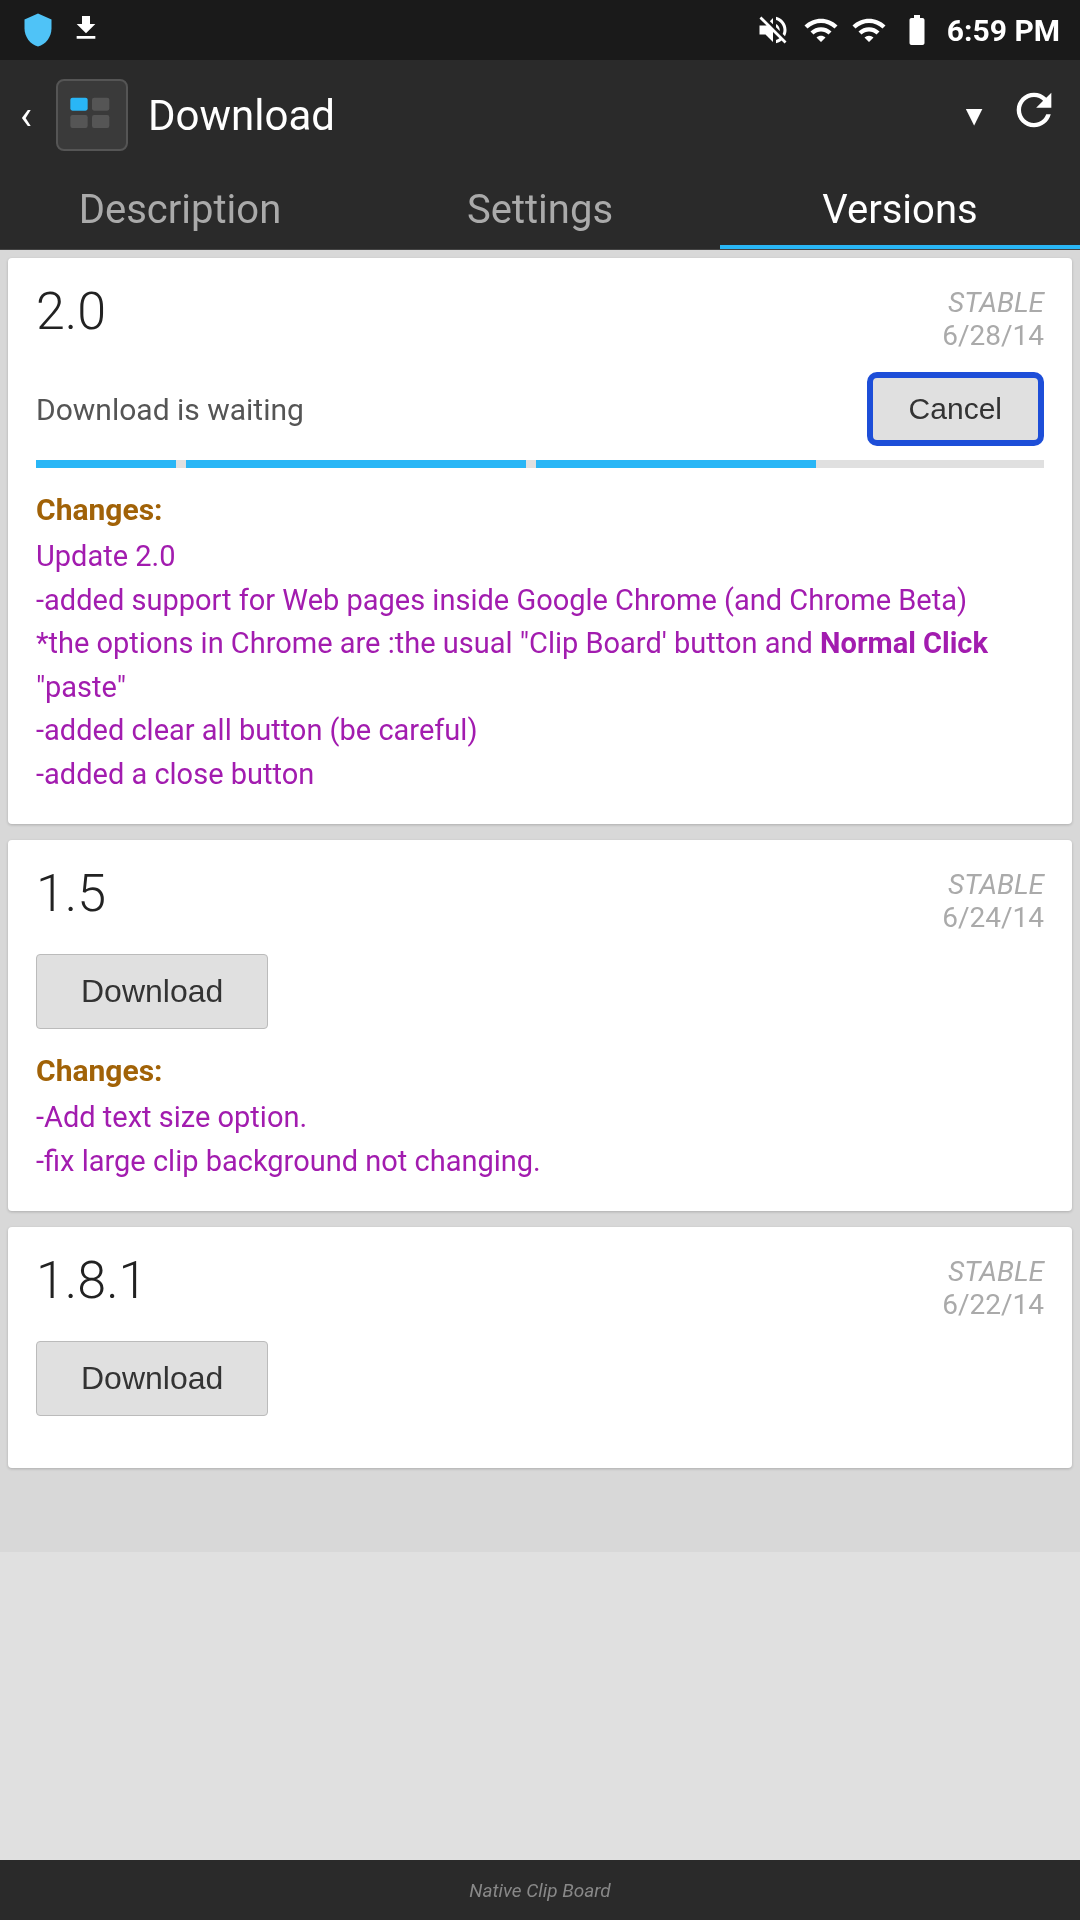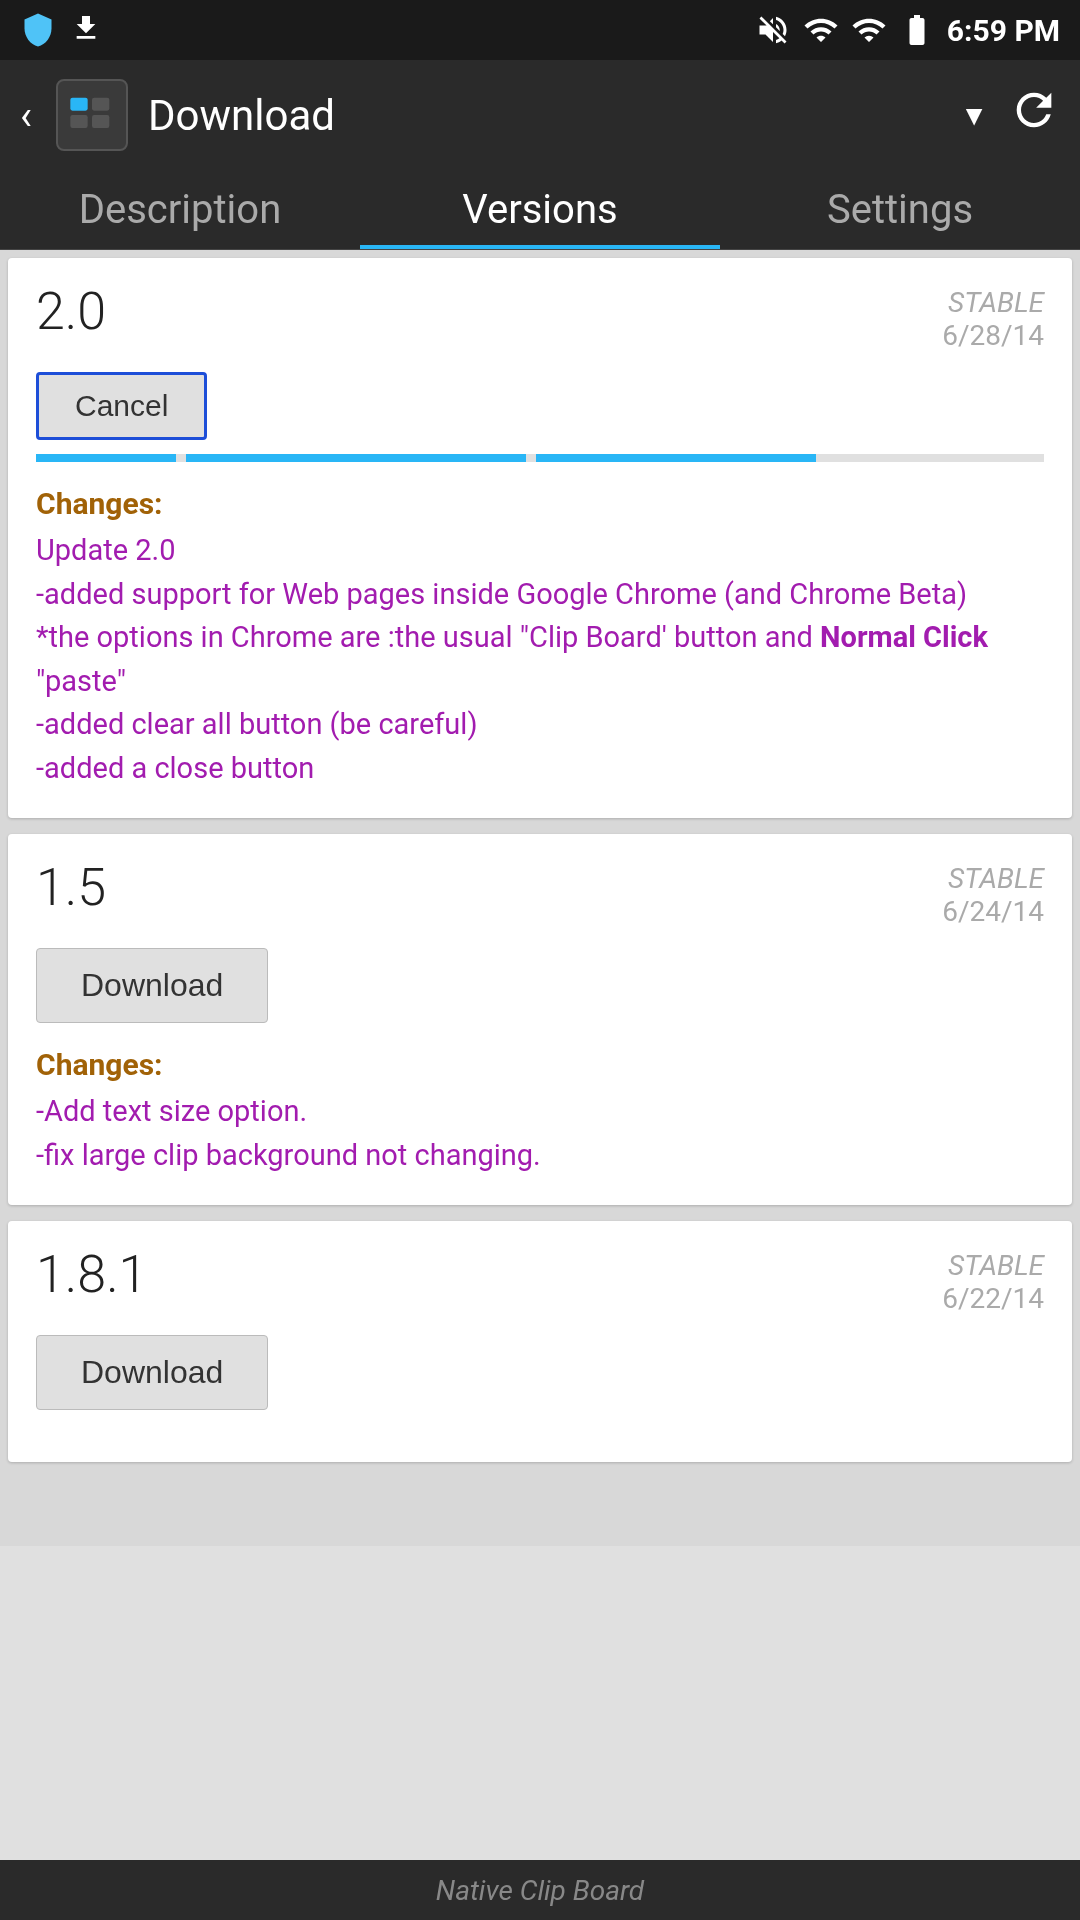--- a/index.html
+++ b/index.html
@@ -167,22 +167,22 @@
       align-items: center;
       justify-content: space-between;
       margin-bottom: 14px;
     }
     .download-waiting-text {
       font-size: 30px;
       color: #555;
     }
     .cancel-button {
       background: #e0e0e0;
-      border: 3px solid #1d4ed8;
-      border-radius: 4px;
+      border: 6px solid #1d4ed8;
+      border-radius: 10px;
       padding: 14px 36px;
       font-size: 30px;
       color: #333;
       cursor: pointer;
     }
 
     
     .progress-bar-container {
       height: 8px;
       background: #e0e0e0;
@@ -236,21 +236,21 @@
       height: 60px;
       display: flex;
       align-items: center;
       justify-content: center;
       position: fixed;
       bottom: 0;
       width: 1080px;
     }
     .bottom-bar-text {
       color: #888;
-      font-size: 28px;
+      font-size: 19px;
       font-style: italic;
     }
   </style>
 </head>
 <body>
 
 <div class="status-bar">
   <div class="status-bar-left">
     <span class="icon-shield">
       <svg viewBox="0 0 24 24">
@@ -300,39 +300,40 @@
     <svg viewBox="0 0 24 24">
         <path d="M17.65 6.35C16.2 4.9 14.21 4 12 4c-4.42 0-7.99 3.58-7.99 8s3.57 8 7.99 8c3.73 0 6.84-2.55 7.73-6h-2.08c-.82 2.33-3.04 4-5.65 4-3.31 0-6-2.69-6-6s2.69-6 6-6c1.66 0 3.14.69 4.22 1.78L13 11h7V4l-2.35 2.35z"></path>
       </svg>
   </span>
 </div>
 
 <div class="tab-bar">
   <div class="tab-item">
     <span>Description</span>
   </div>
+  <div class="tab-item">
+    <span>Settings</span>
+  </div>
   <div class="tab-item active">
     <span>Versions</span>
-  </div>
-  <div class="tab-item">
-    <span>Settings</span>
   </div>
 </div>
 
 <div class="main-content">
 
   <div class="version-card">
     <div class="version-header">
       <span class="version-number">2.0</span>
       <div class="version-meta">
         <span class="version-stability">STABLE</span>
         <span class="version-date">6/28/14</span>
       </div>
     </div>
     <div class="download-waiting-row">
+      <span class="download-waiting-text">Download is waiting</span>
       <button class="cancel-button">Cancel</button>
     </div>
 
     <div class="progress-bar-container">
       <div class="progress-segment" style="width: 140px;"></div>
       <div class="progress-gap"></div>
       <div class="progress-segment" style="width: 340px;"></div>
       <div class="progress-gap"></div>
       <div class="progress-segment" style="width: 280px;"></div>
     </div>

